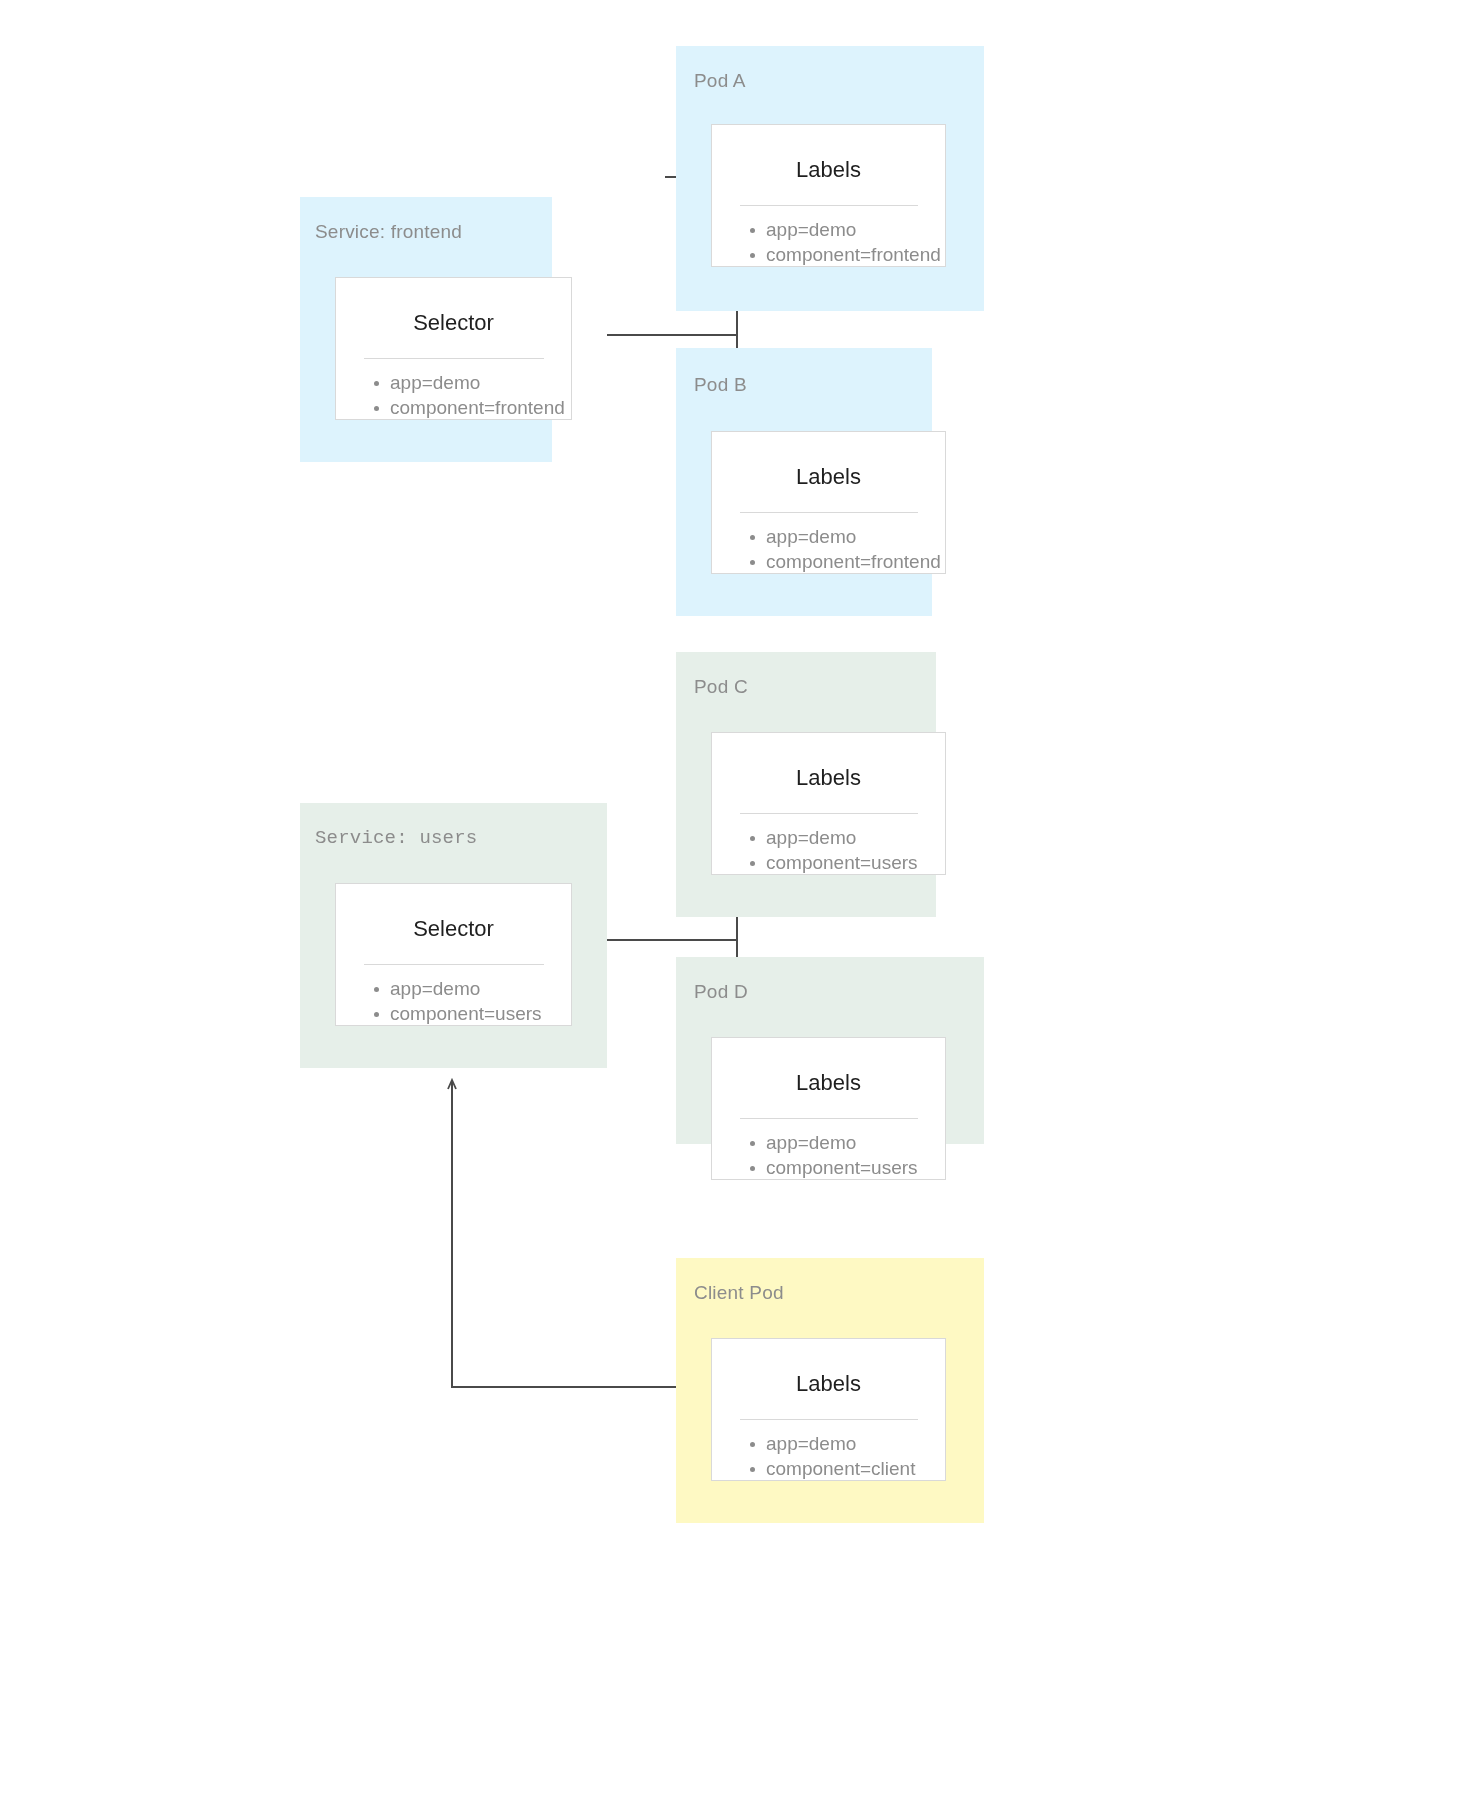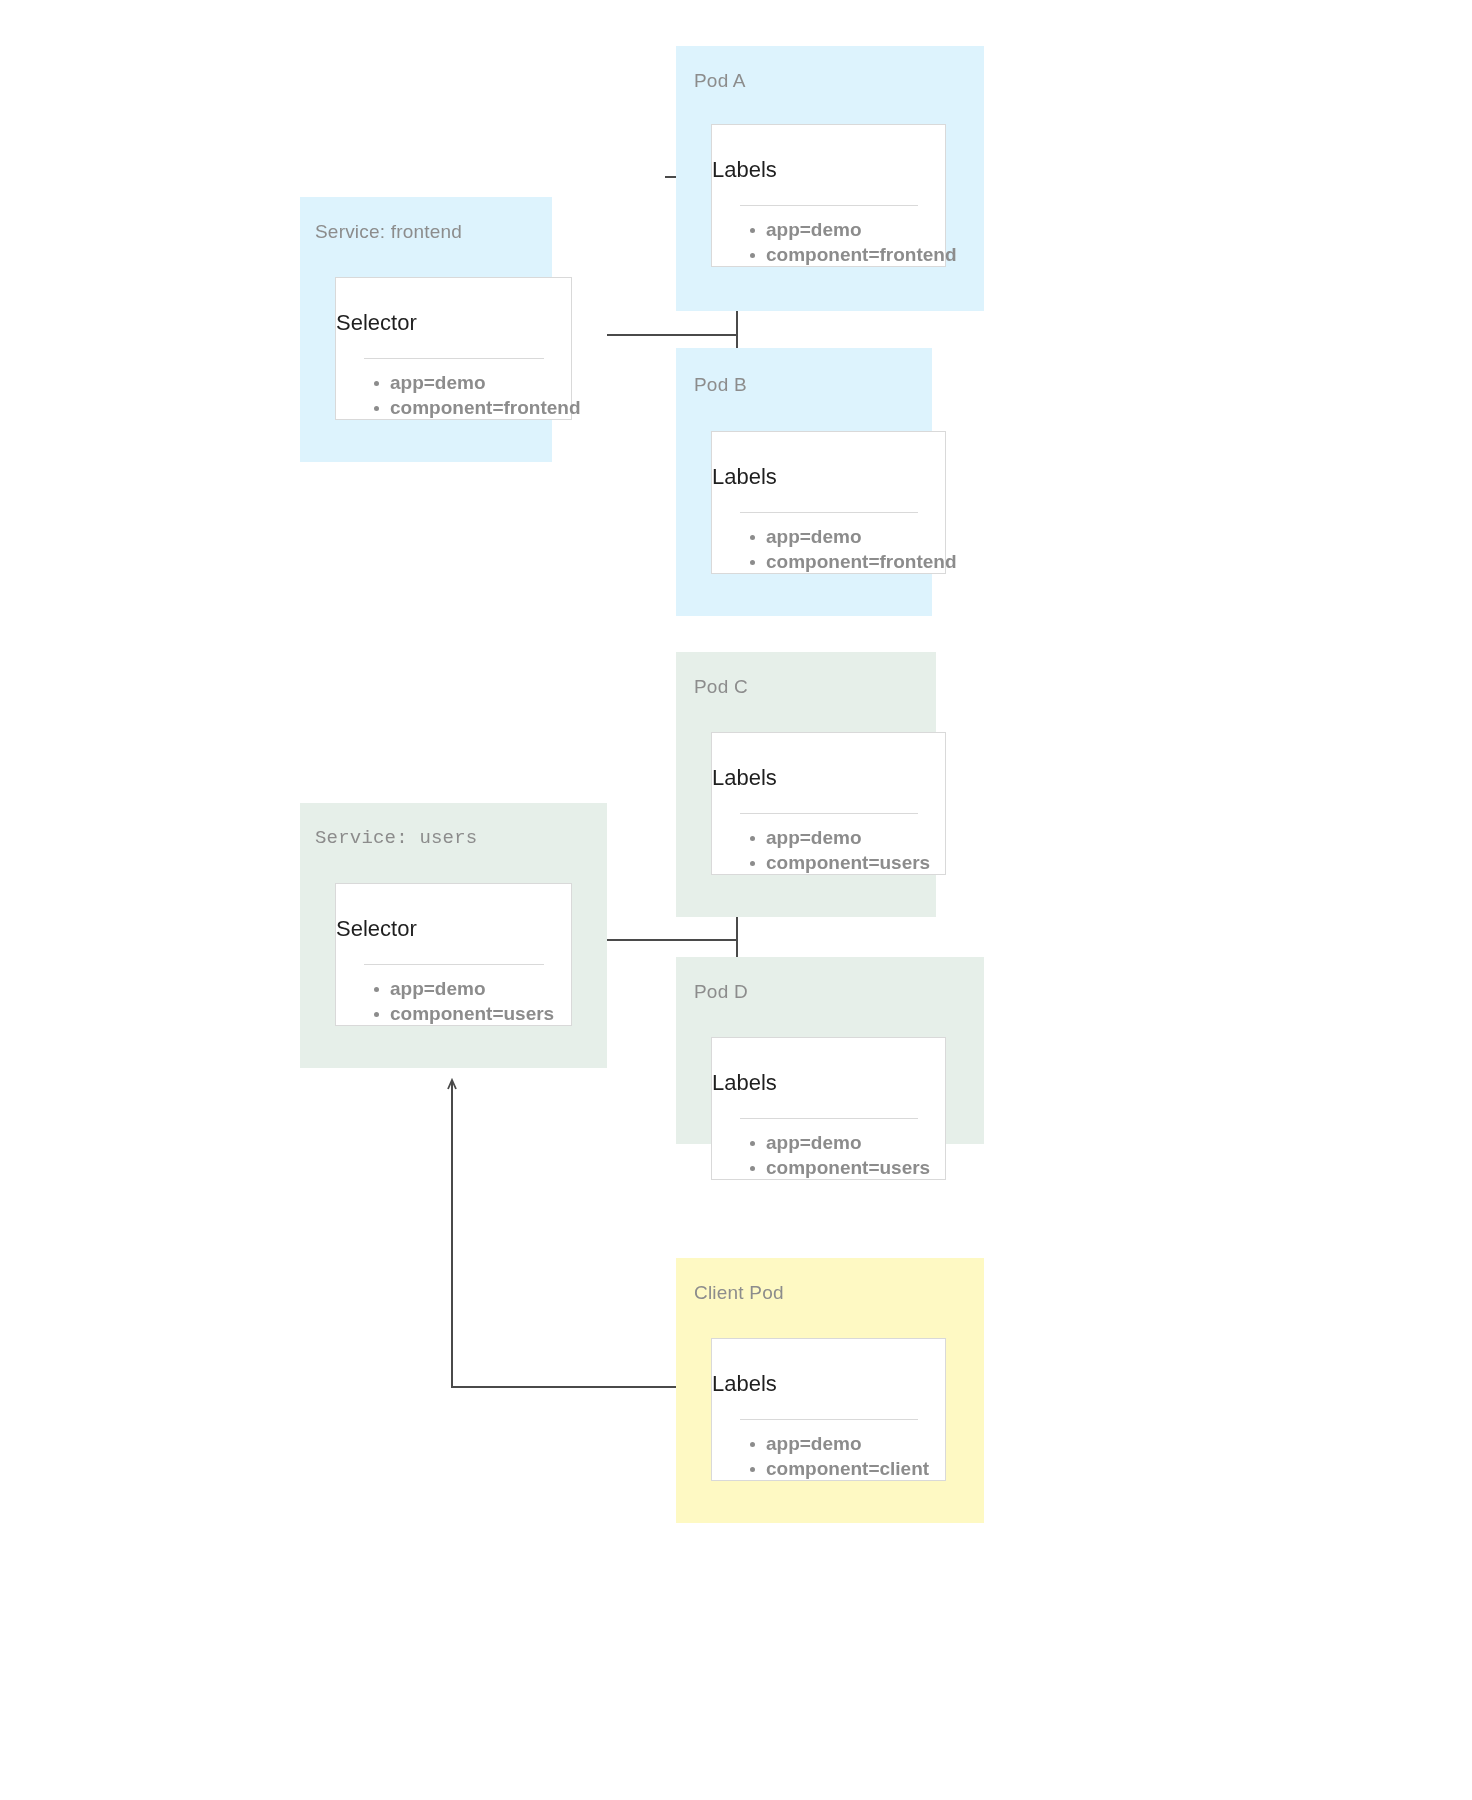--- a/index.html
+++ b/index.html
@@ -36,20 +36,21 @@
   .card {
     position: absolute;
     box-sizing: border-box;
     background: #ffffff;
     border: 1px solid #d9d9d9;
   }
   .card-title {
     position: absolute;
     left: 0;
     right: 0;
+    text-align: center;
     font-size: 22px;
     color: #1f1f1f;
     white-space: nowrap;
   }
   .card-rule {
     position: absolute;
     height: 1px;
     background: #d9d9d9;
   }
   .card-list {
@@ -58,21 +59,20 @@
     padding: 0;
     list-style: none;
   }
   .card-list li {
     position: relative;
     font-size: 19px;
     line-height: 25px;
     color: #8c8c8c;
     white-space: nowrap;
     padding-left: 16px;
-    font-weight: bold;
   }
   .card-list li::before {
     content: "";
     position: absolute;
     left: 0;
     top: 11px;
     width: 5px;
     height: 5px;
     border-radius: 50%;
     background: #8c8c8c;

